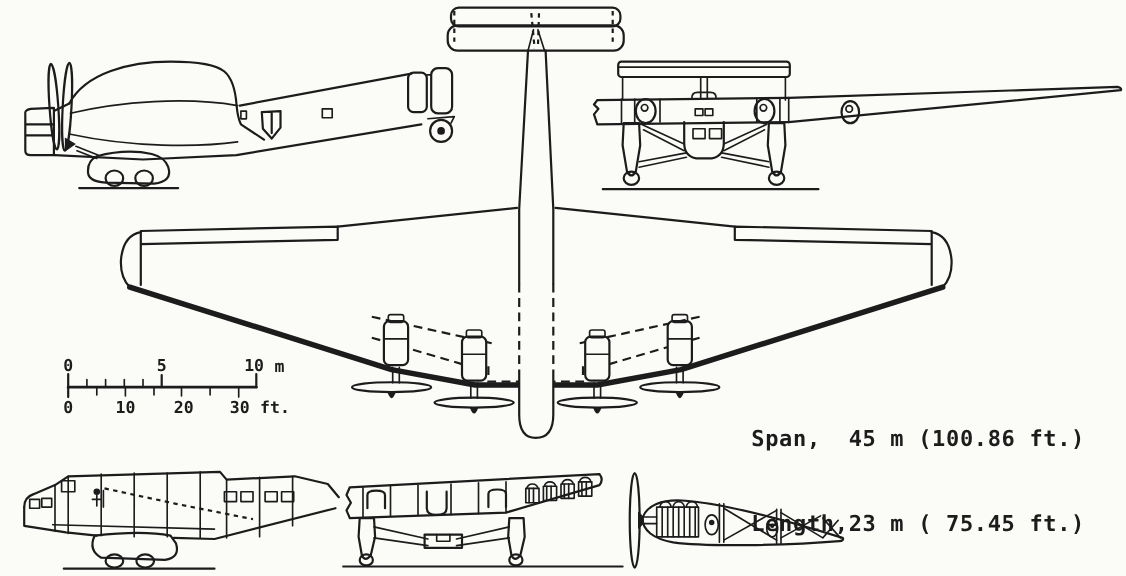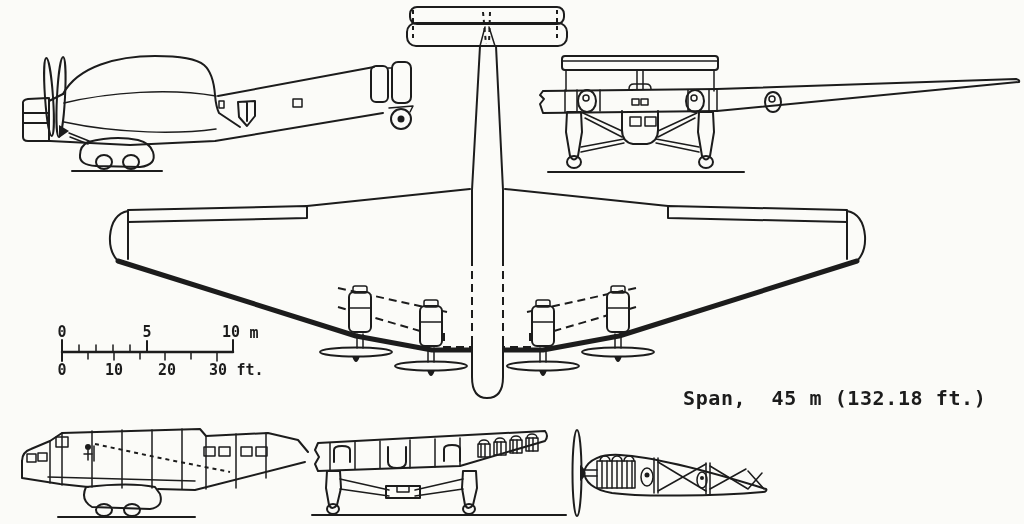--- a/index.html
+++ b/index.html
@@ -244,18 +244,19 @@
         <ellipse class="ln15" cx="647" cy="477" rx="6" ry="9"></ellipse>
         <circle class="ink" cx="647" cy="475" r="2.5"></circle>
         <ellipse class="ln15" cx="702" cy="480" rx="5" ry="8"></ellipse>
         <circle class="ink" cx="702" cy="478" r="2"></circle>
         <path class="ln15" d="M658,462 L706,491 M658,491 L706,464 M710,466 L748,489 M710,489 L746,469 M748,471 L764,489 M748,489 L762,473"></path>
       </g>
     </g>
   </svg>
 
   <div class="specs">
-    <div class="spec-line">Span,  45 m (132.18 ft.)</div>
+    <div class="spec-line">Span,  45 m (100.86 ft.)</div>
+    <div class="spec-line">Length,23 m ( 75.45 ft.)</div>
     
     
   </div>
 
 </div>
 
 </body></html>

